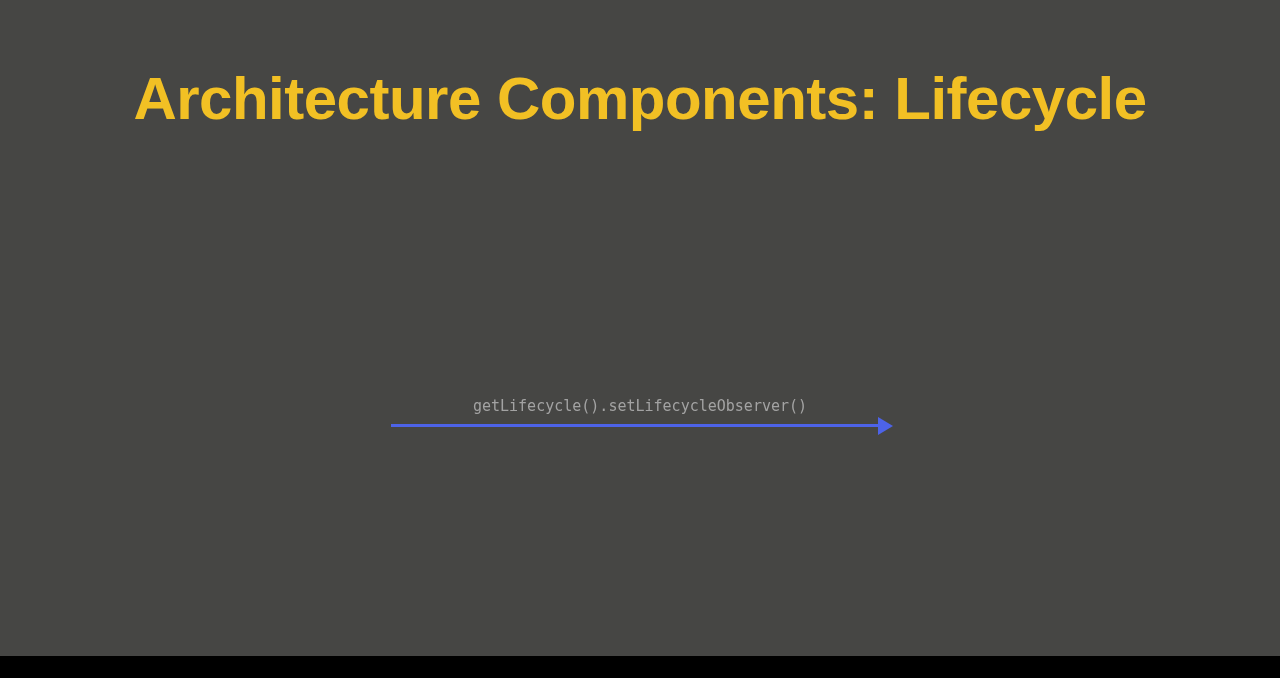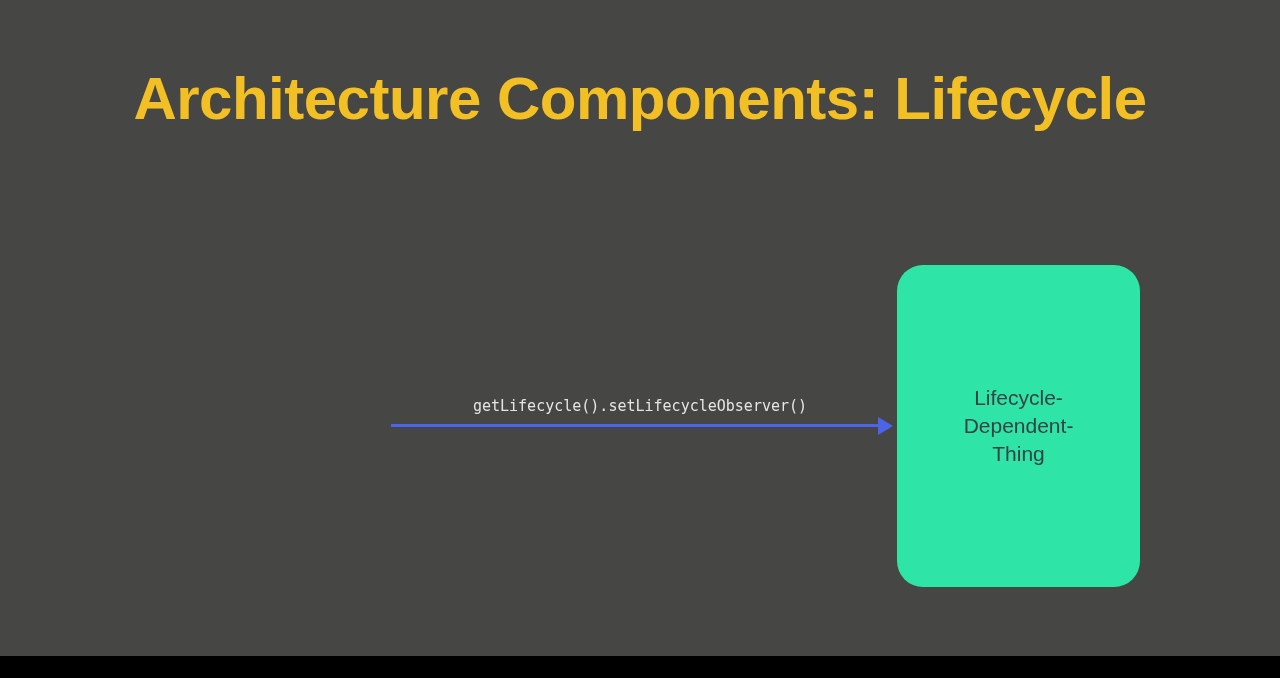--- a/index.html
+++ b/index.html
@@ -82,21 +82,21 @@
     border-left: 15px solid #4d63e8;
   }
   .code-label {
     position: absolute;
     left: 0;
     top: 397px;
     width: 1280px;
     text-align: center;
     font-family: "DejaVu Sans Mono", "Liberation Mono", monospace;
     font-size: 15px;
-    color: #e5e5e5;
+    color: #a3a3a3;
   }
   .letterbox {
     position: absolute;
     left: 0;
     bottom: 0;
     width: 1280px;
     height: 22px;
     background: #000000;
   }
 </style>
@@ -106,21 +106,16 @@
 <div class="slide">
 
   <h1 class="title">Architecture Components: Lifecycle</h1>
 
 
   <div class="code-label">getLifecycle().setLifecycleObserver()</div>
 
   <div class="arrow-line"></div>
   <div class="arrow-head"></div>
 
-  <div class="green-box">
-    <span>Lifecycle-
-Dependent-
-Thing</span>
-  </div>
 
   <div class="letterbox"></div>
 
 </div>
 
 </body></html>

